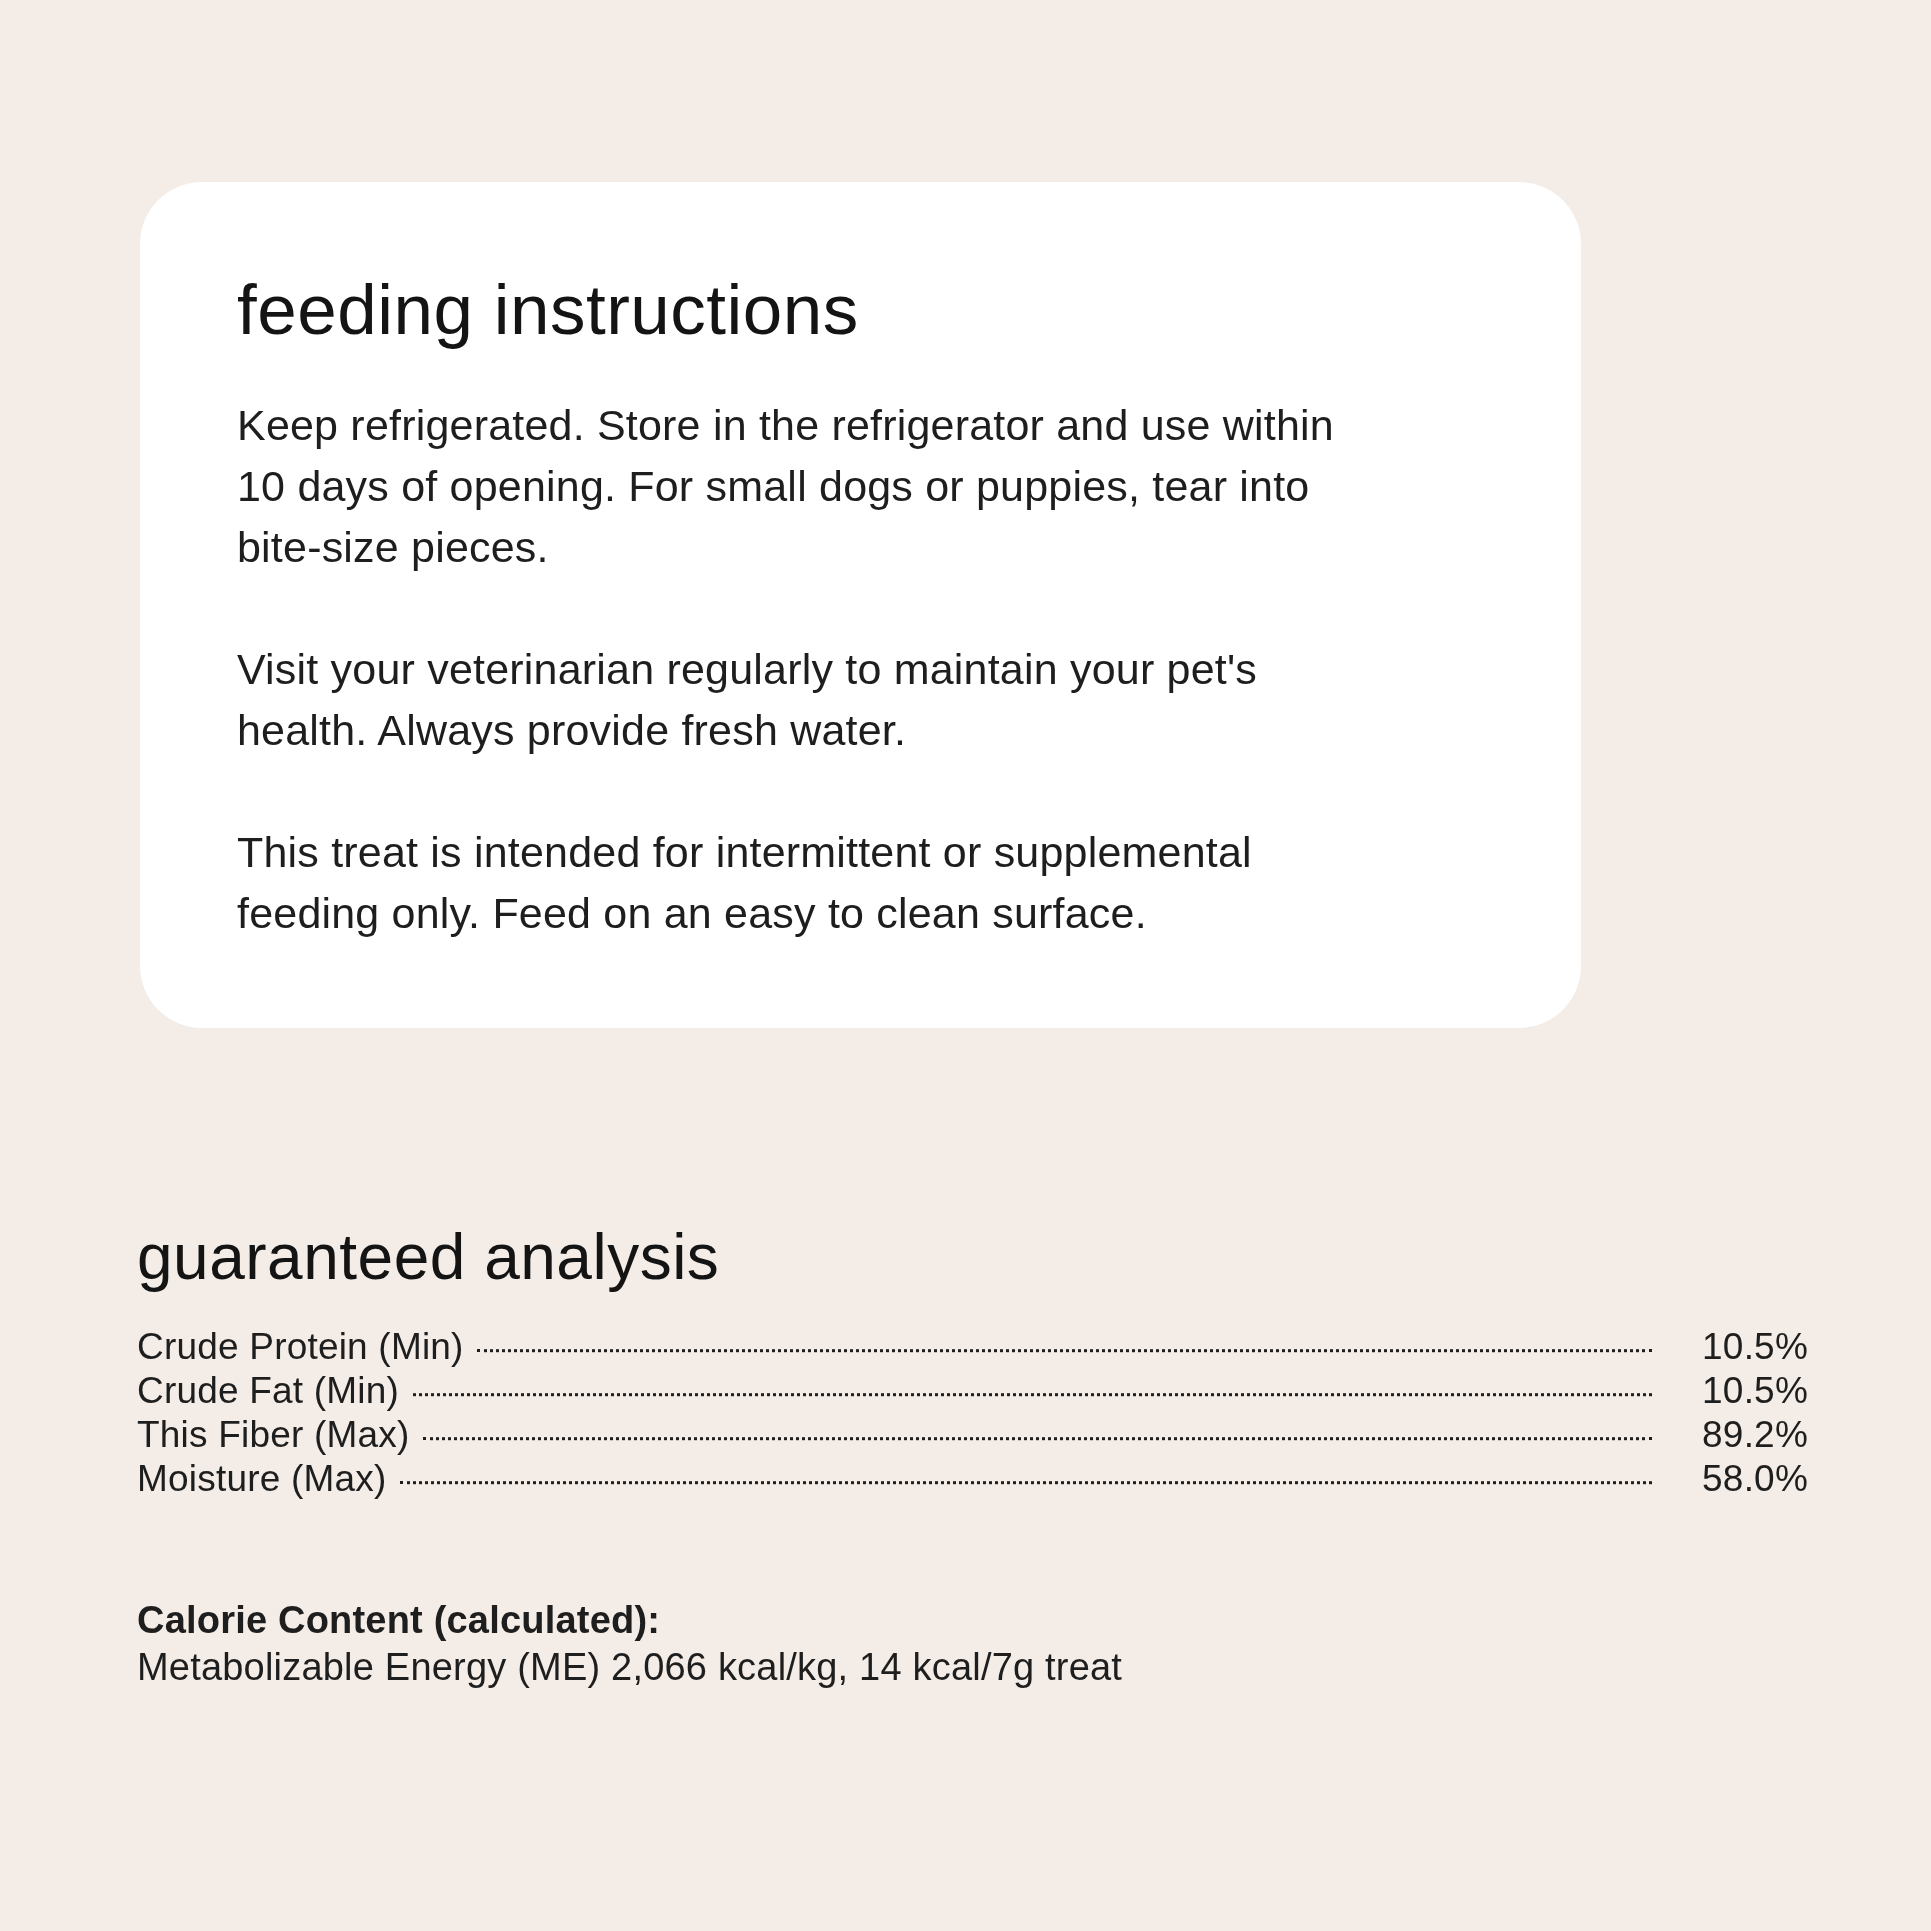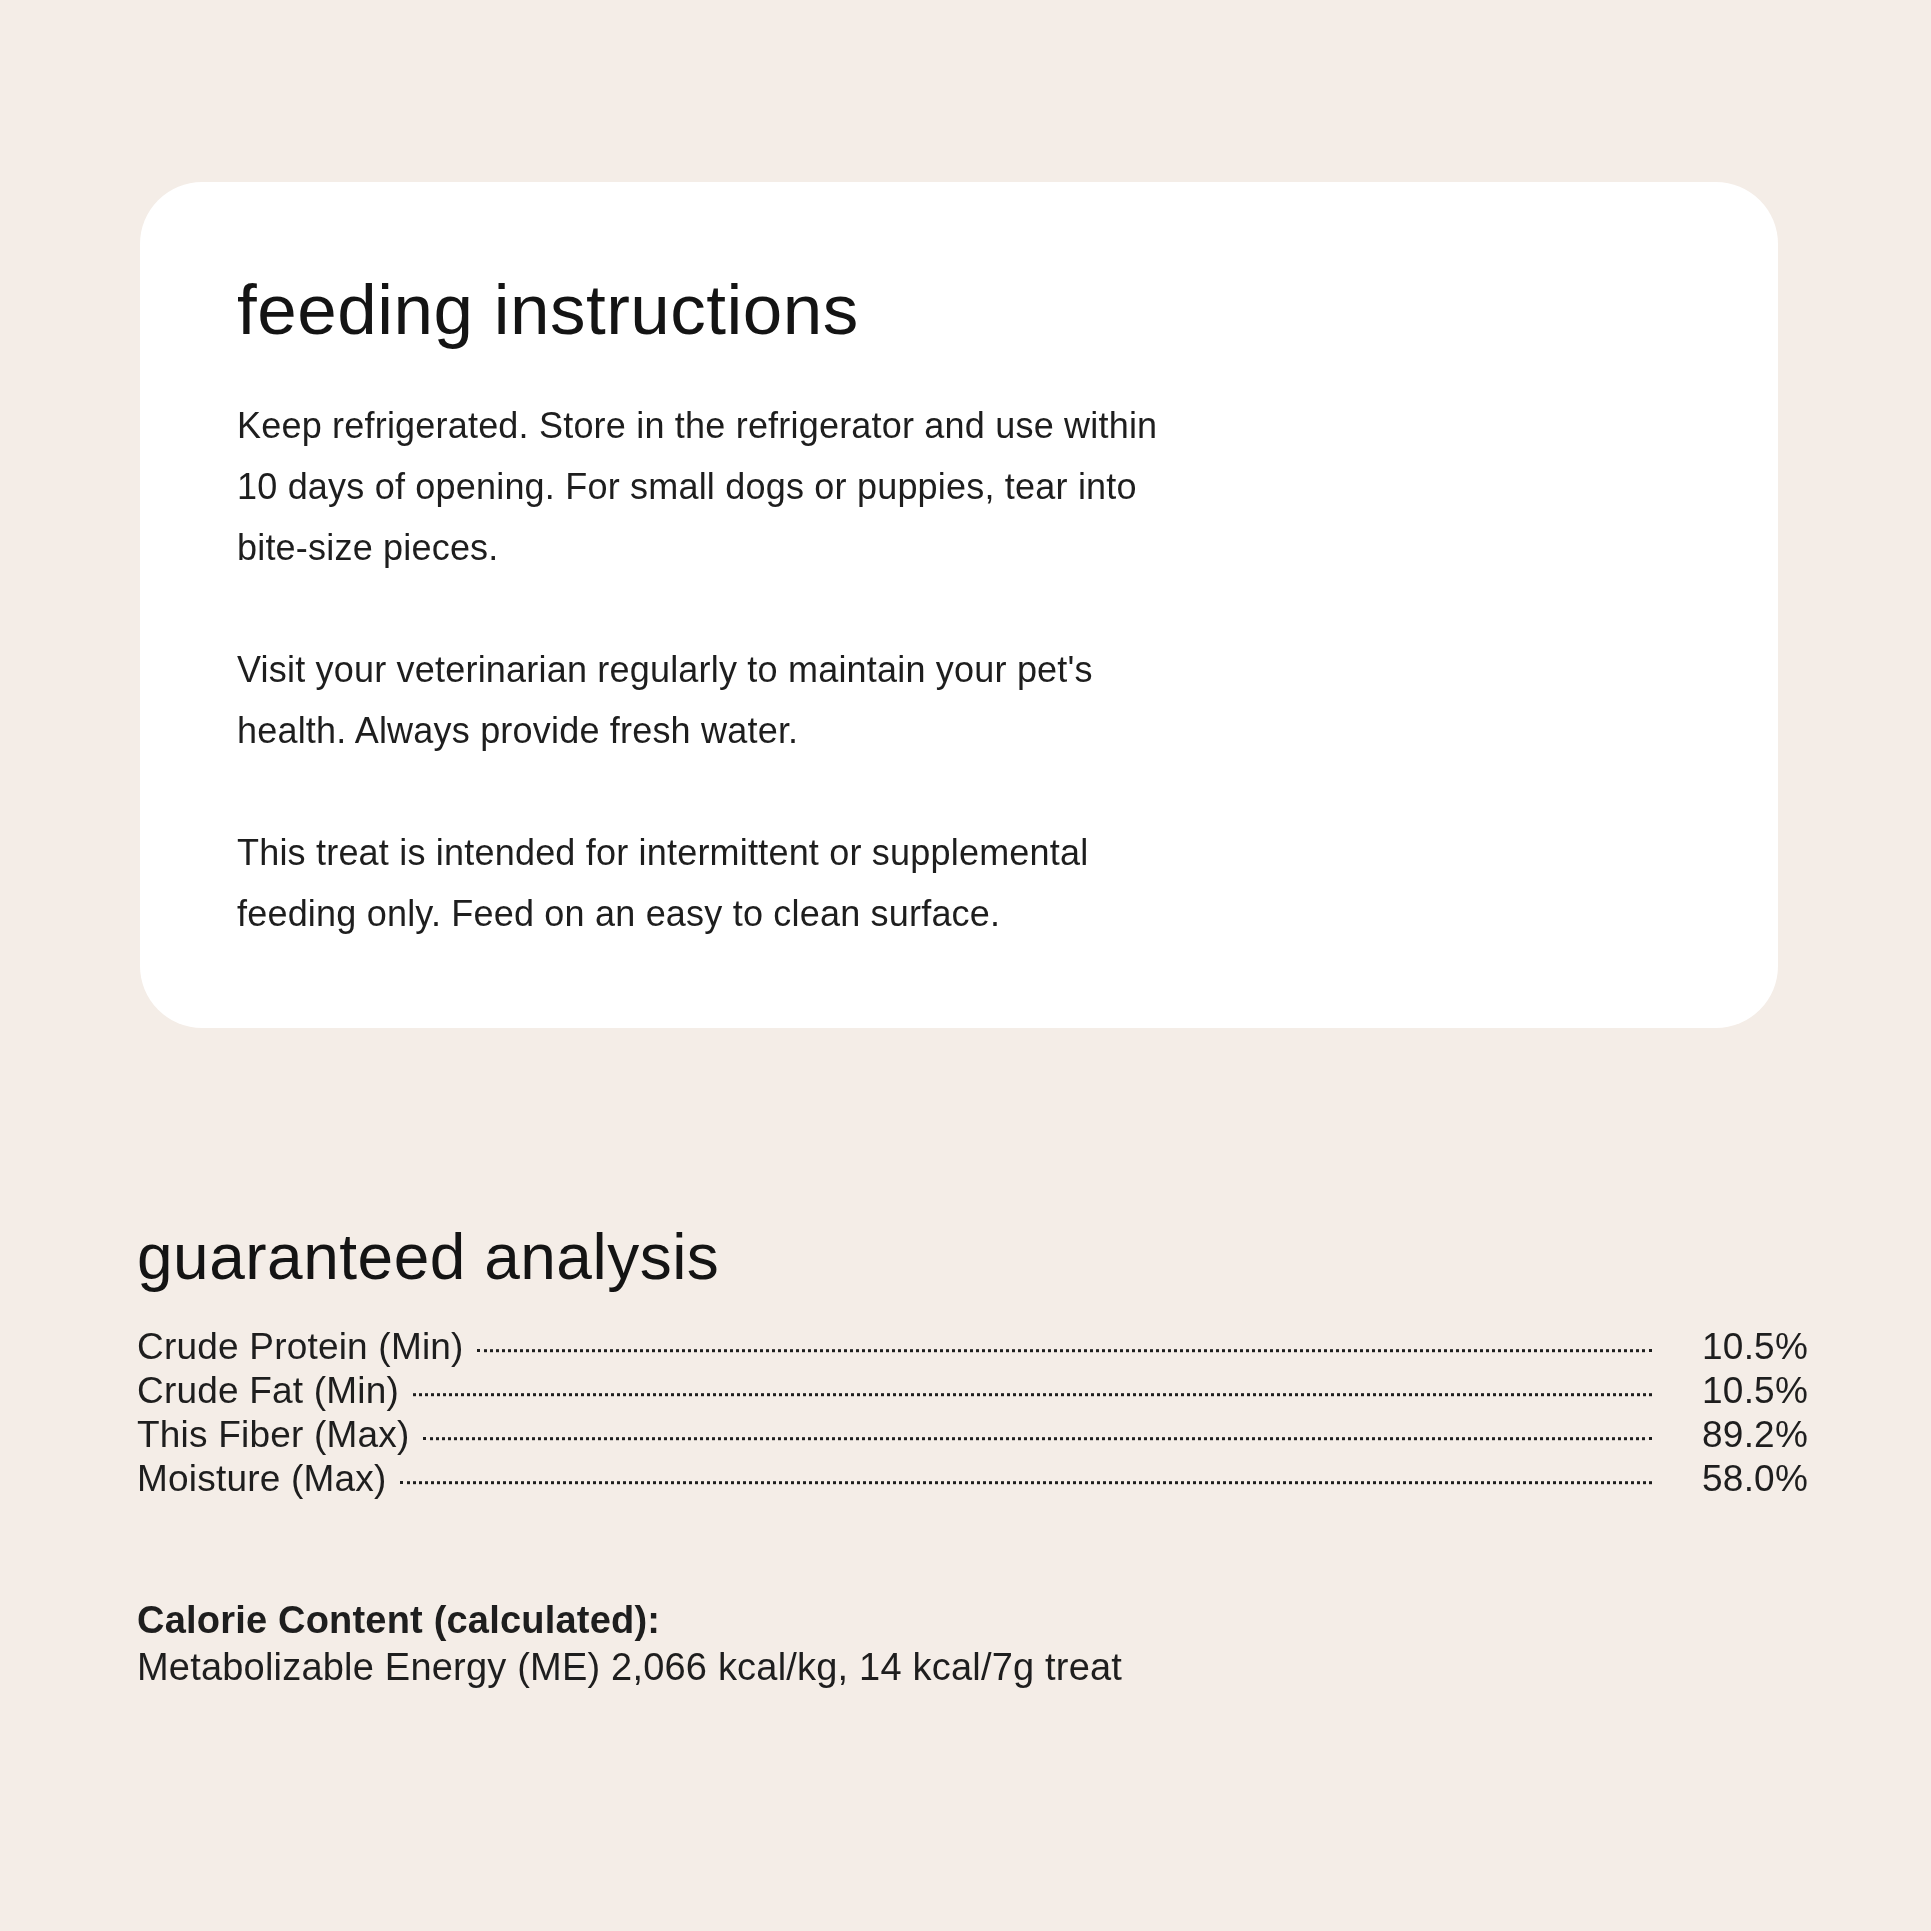--- a/index.html
+++ b/index.html
@@ -22,36 +22,36 @@
     inset: 0;
     background: var(--page-bg);
     overflow: hidden;
   }
 
   
   .card {
     position: absolute;
     left: 140px;
     top: 182px;
-    width: 1638px;
+    width: 1441px;
     height: 846px;
     background: var(--card-bg);
     border-radius: 62px;
     padding: 83px 100px 0 97px;
   }
   .card-title {
     font-size: 71px;
     line-height: 89px;
     font-weight: 500;
     letter-spacing: 0.5px;
     color: var(--title-color);
   }
   .card-body {
     margin-top: 41px;
-    font-size: 36px;
+    font-size: 43px;
     line-height: 61px;
     font-weight: 400;
     letter-spacing: 0.2px;
     color: var(--text-color);
   }
   .card-body p {
     white-space: pre-line;   
   }
   .card-body p + p {
     margin-top: 61px;

